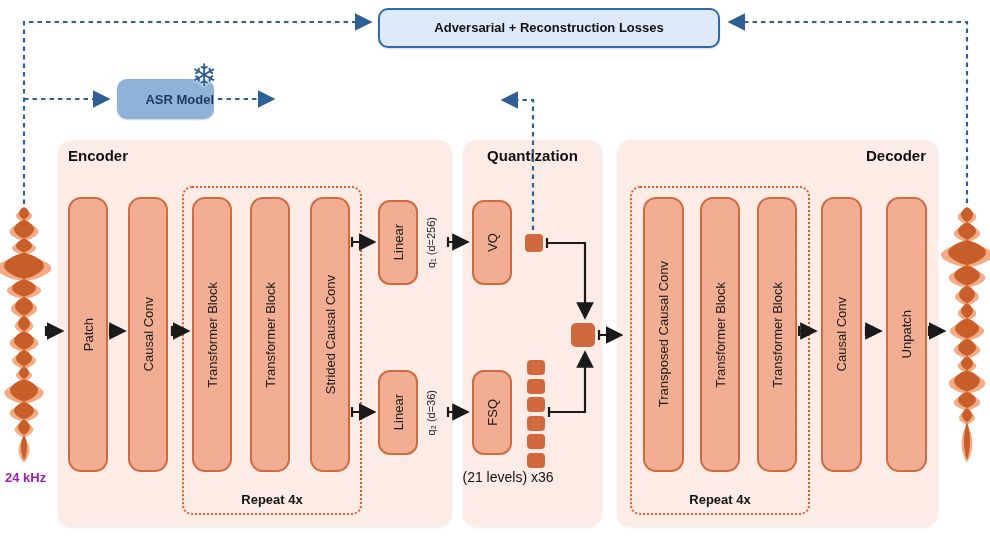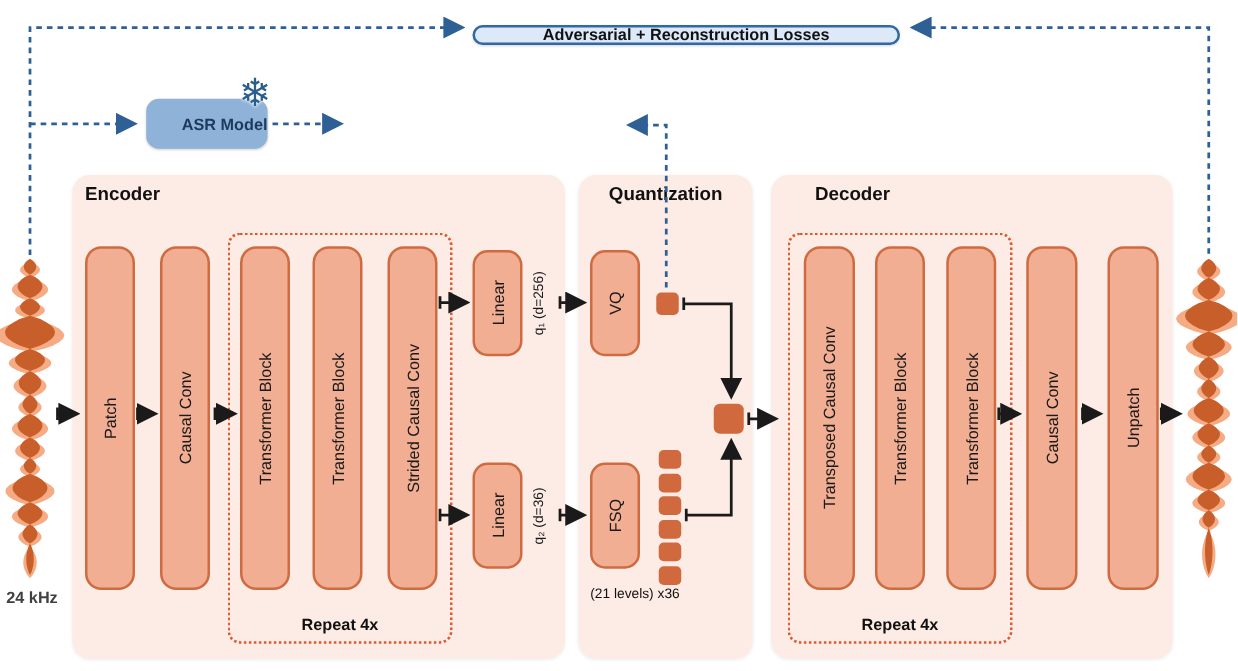--- a/index.html
+++ b/index.html
@@ -15,51 +15,51 @@
     position:absolute;background:var(--block-fill);border:2.5px solid var(--block-border);
     border-radius:13px;display:flex;align-items:center;justify-content:center;box-sizing:border-box;
   }
   .vtext{writing-mode:vertical-rl;transform:rotate(180deg);font-size:13px;color:#1a1a1a;white-space:nowrap;}
   .dotted{position:absolute;border:2.5px dotted var(--dotted-border);border-radius:10px;box-sizing:border-box;}
   .repeat-label{position:absolute;text-align:center;font-size:13px;font-weight:bold;color:#111;}
   .sublabel{position:absolute;display:flex;align-items:center;justify-content:center;}
   .sublabel .vtext{font-size:11px;}
   
   .token{position:absolute;background:var(--token-fill);border-radius:4px;}
-  .note{position:absolute;text-align:center;font-size:11px;color:#111;}
+  .note{position:absolute;text-align:center;font-size:14px;color:#111;}
   
   .bluebox{
     position:absolute;background:var(--blue-box-fill);border:2.5px solid var(--blue-box-border);
     border-radius:10px;display:flex;flex-direction:column;align-items:center;justify-content:center;
     font-size:13px;font-weight:bold;color:#111;box-sizing:border-box;line-height:1.3;text-align:center;
     box-shadow:0 1px 2px rgba(0,0,0,.15);
   }
   .asrbox{
     position:absolute;background:var(--asr-fill);border-radius:10px;display:flex;align-items:center;
     justify-content:flex-end;font-size:13px;font-weight:bold;color:var(--asr-text);box-shadow:0 1px 2px rgba(0,0,0,.18);
   }
   .snow{
     position:absolute;font-family:"DejaVu Sans",sans-serif;font-size:31px;color:#2b5c8e;
     text-shadow:0 0 3px #fff,0 0 3px #fff;line-height:1;
   }
-  .khz{position:absolute;font-size:13px;font-weight:bold;color:#404040;}
+  .khz{position:absolute;font-size:13px;font-weight:bold;color:#a21caf;}
   .overlay{position:absolute;left:0;top:0;pointer-events:none;z-index:5;}
 </style>
 </head>
 <body>
 
 <div id="canvas">
 
   <div class="panel" style="left:58px;top:140px;width:394px;height:387px;"></div>
   <div class="panel" style="left:463px;top:140px;width:139px;height:387px;"></div>
   <div class="panel" style="left:617px;top:140px;width:321px;height:387px;"></div>
 
   <div class="panel-title" style="left:68px;top:147px;">Encoder</div>
   <div class="panel-title" style="left:463px;top:147px;width:139px;text-align:center;">Quantization</div>
-  <div class="panel-title" style="left:652px;top:147px;width:309px;">Decoder</div>
+  <div class="panel-title" style="left:617px;top:147px;width:309px;text-align:right;">Decoder</div>
 
   <div class="blk" style="left:68px;top:197px;width:40px;height:275px;">
     <span class="vtext">Patch</span>
   </div>
   <div class="blk" style="left:128px;top:197px;width:40px;height:275px;">
     <span class="vtext">Causal Conv</span>
   </div>
 
   <div class="dotted" style="left:182px;top:186px;width:180px;height:329px;"></div>
   <div class="blk" style="left:192px;top:197px;width:40px;height:275px;">
@@ -120,21 +120,21 @@
   </div>
   <div class="repeat-label" style="left:630px;top:492px;width:180px;">Repeat 4x</div>
 
   <div class="blk" style="left:821px;top:197px;width:41px;height:275px;">
     <span class="vtext">Causal Conv</span>
   </div>
   <div class="blk" style="left:886px;top:197px;width:41px;height:275px;">
     <span class="vtext">Unpatch</span>
   </div>
 
-  <div class="bluebox" style="left:378px;top:8px;width:342px;height:16px;margin-top:12px;">
+  <div class="bluebox" style="left:378px;top:8px;width:342px;height:40px;">
     <span>Adversarial + Reconstruction Losses</span>
   </div>
 
   <div class="asrbox" style="left:117px;top:79px;width:97px;height:40px;">
     <span>ASR Model</span>
   </div>
   <div class="snow" style="left:191px;top:60px;">❄</div>
 
 
   <div class="khz" style="left:5px;top:470px;">24 kHz</div>

